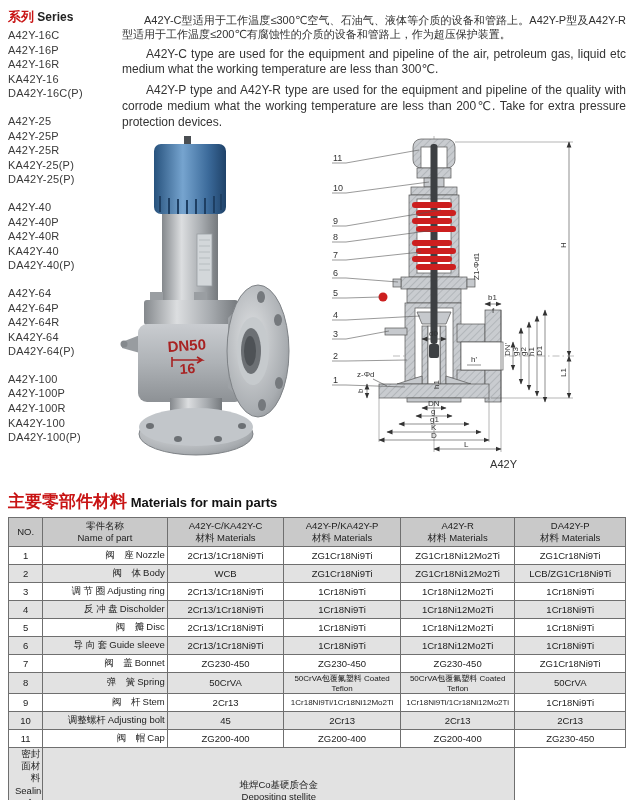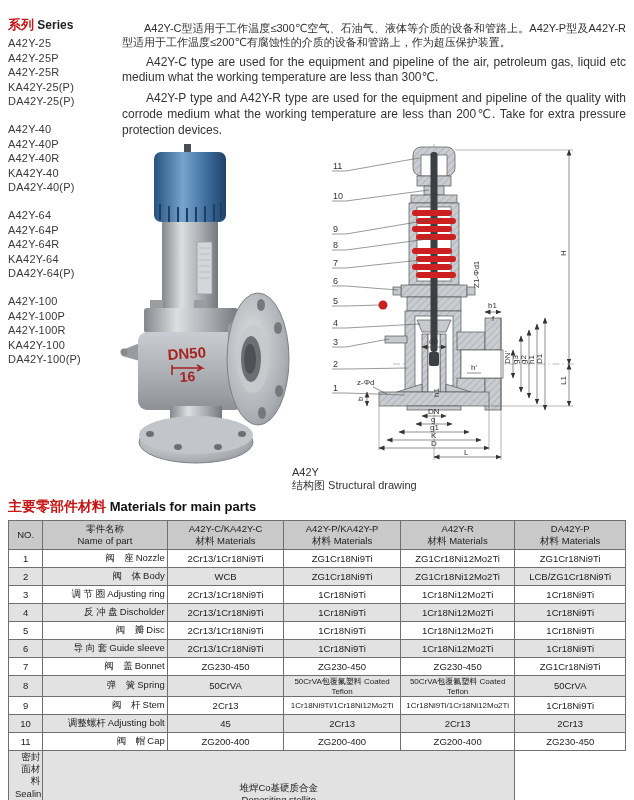--- a/index.html
+++ b/index.html
@@ -1,39 +1,39 @@
 <!DOCTYPE html>
 <html style="--accent-red: #c81414; --spring-red: #cc1f1f; --cap-blue: #3f6f9f; --steel-gray: #b9bcc0; --table-header-bg: #c9c9c9; --row-alt-bg: #e2e2e2;"><head>
 <meta charset="utf-8">
 <style>
   html,body{margin:0;padding:0;background:#888;}
   body{font-family:"Liberation Sans","DejaVu Sans",sans-serif;}
   .page{width:634px;height:800px;background:#fff;margin:0 auto;box-sizing:border-box;
-        padding:16px 8px 4px 8px;position:relative;overflow:hidden;
+        padding:8px 8px 4px 8px;position:relative;overflow:hidden;
         display:grid;grid-template-columns:114px 1fr;grid-template-rows:auto auto auto auto;}
   .red{color:var(--accent-red);}
   
   .series{grid-column:1;grid-row:1 / span 2;font-size:11px;color:#3a3a3a;}
   .series-title{font-weight:bold;font-size:12px;color:#222;margin-bottom:2px;}
   .series-title .red{font-size:13px;}
   .series-group{margin-bottom:13px;}
   .series-group div{line-height:14.6px;letter-spacing:.2px;}
   
   .intro{grid-column:2;grid-row:1;font-size:11px;color:#303030;line-height:1.3;}
   .intro p{margin:5px 0 1px 0;text-indent:2em;text-align:justify;}
   .intro p.en{font-size:12px;color:#333;line-height:1.32;}
   
   .figures{grid-column:2;grid-row:2;position:relative;height:352px;margin-top:4px;}
   .photo-svg{position:absolute;left:-2px;top:0;}
   .draw-svg{position:absolute;left:205px;top:0;}
-  .caption{position:absolute;left:170px;top:322px;width:215px;text-align:left;
+  .caption{position:absolute;left:180px;top:322px;width:215px;text-align:right;
            font-size:11px;color:#333;line-height:1.25;}
   
   .mat-title{grid-column:1 / span 2;grid-row:3;font-weight:bold;font-size:13px;color:#111;margin:2px 0 4px 0;}
-  .mat-title .red{font-size:14px;}
+  .mat-title .red{font-size:17px;}
   
   table{grid-column:1 / span 2;grid-row:4;border-collapse:collapse;width:100%;
         font-size:9.5px;color:#222;table-layout:fixed;}
   th,td{border:1px solid #6f6f6f;text-align:center;padding:0 2px;overflow:hidden;}
   thead th{background:var(--table-header-bg);font-weight:normal;height:28px;line-height:1.25;}
   tbody td{height:17px;}
   tbody tr.alt{background:var(--row-alt-bg);}
   td.name{text-align:right;padding-left:6px;}
   td.name .en{margin-left:2px;}
   td.small{font-size:8px;text-align:center;}
@@ -45,20 +45,27 @@
 <body>
 
 <div class="page">
 
   <div class="series">
     <div class="series-title">
       <span class="red">系列</span>
       <span>Series</span>
     </div>
     <div id="series-list">
+        <div class="series-group">
+          <div>A42Y-16C</div>
+          <div>A42Y-16P</div>
+          <div>A42Y-16R</div>
+          <div>KA42Y-16</div>
+          <div>DA42Y-16C(P)</div>
+        </div>
         <div class="series-group">
           <div>A42Y-25</div>
           <div>A42Y-25P</div>
           <div>A42Y-25R</div>
           <div>KA42Y-25(P)</div>
           <div>DA42Y-25(P)</div>
         </div>
         <div class="series-group">
           <div>A42Y-40</div>
           <div>A42Y-40P</div>
@@ -304,21 +311,20 @@
           <text x="104" y="278" font-size="8" fill="#333">g</text>
           <text x="103" y="286" font-size="8" fill="#333">g1</text>
           <text x="104" y="294" font-size="8" fill="#333">K</text>
           <text x="104" y="302" font-size="8" fill="#333">D</text>
           <text x="137" y="311" font-size="8" fill="#333">L</text>
         </g>
     </svg>
 
     <div class="caption">
       <div>A42Y</div>
-      <div>结构图 Structural drawing</div>
     </div>
   </div>
 
   <div class="mat-title">
     <span class="red">主要零部件材料</span>
     <span>Materials for main parts</span>
   </div>
 
   <table id="mat-table">
       <colgroup>

